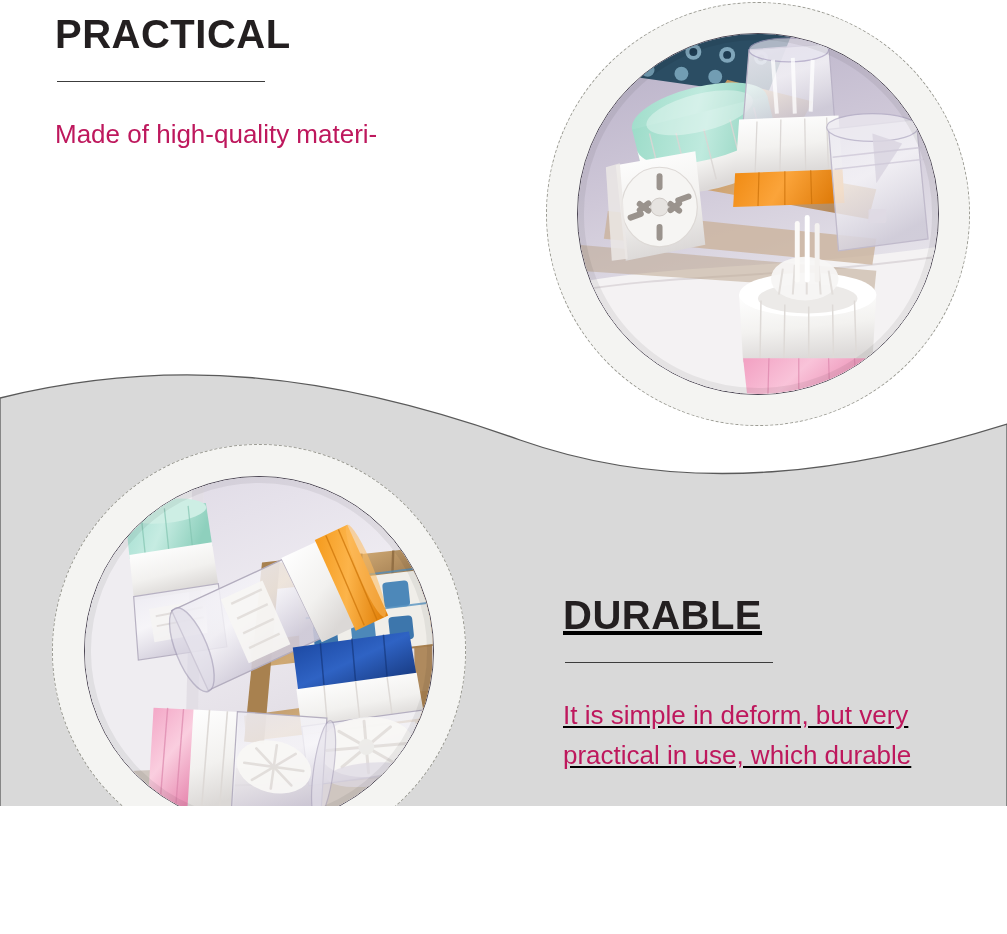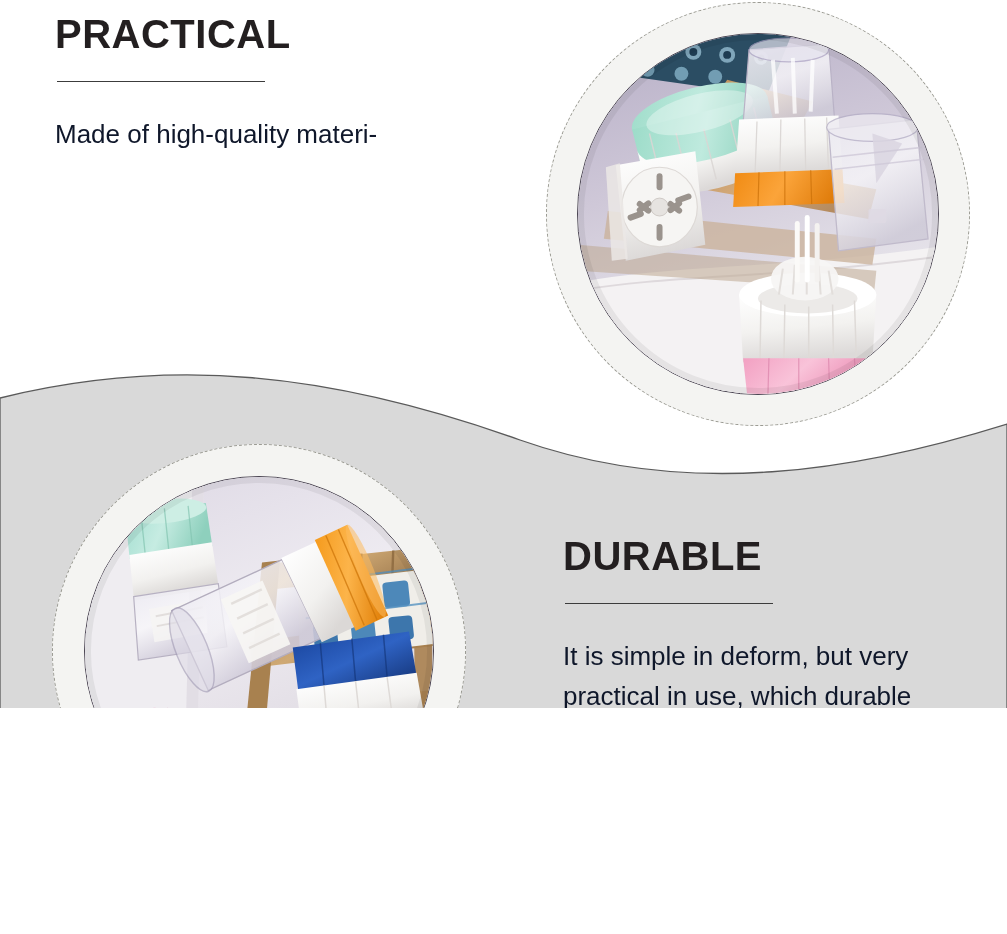--- a/index.html
+++ b/index.html
@@ -6,60 +6,60 @@
     margin: 0;
     padding: 0;
     background: #ffffff;
   }
   body {
     font-family: "Liberation Sans", sans-serif;
   }
   #poster {
     position: relative;
     width: 1007px;
-    height: 708px;
+    height: 806px;
     overflow: hidden;
     background: #ffffff;
   }
 
   
   .bg-layer {
     position: absolute;
     inset: 0;
     width: 1007px;
     height: 934px;
   }
 
   
   .text-block {
     position: absolute;
   }
   .block-practical { left: 55px; top: 12px;  width: 420px; }
-  .block-durable   { left: 563px; top: 534px; width: 420px; }
+  .block-durable   { left: 563px; top: 593px; width: 420px; text-decoration: underline; }
 
   .heading {
     font-size: 40px;
     font-weight: bold;
     letter-spacing: 0.5px;
     color: #231f20;
     margin: 0;
     line-height: 1.1;
     font-family: "Liberation Sans", sans-serif;
   }
   .rule {
     width: 208px;
     height: 0;
     border-top: 1.6px solid #3c3c3c;
     margin: 25px 0 0 2px;
   }
   .body-text {
     margin: 32px 0 0 0;
     font-size: 26px;
     line-height: 1.55;
-    color: #0f172a;
+    color: #be185d;
     font-family: "Liberation Sans", sans-serif;
     font-weight: normal;
   }
 
   
   .medallion {
     position: absolute;
     border-radius: 50%;
   }
   .dash-ring {

